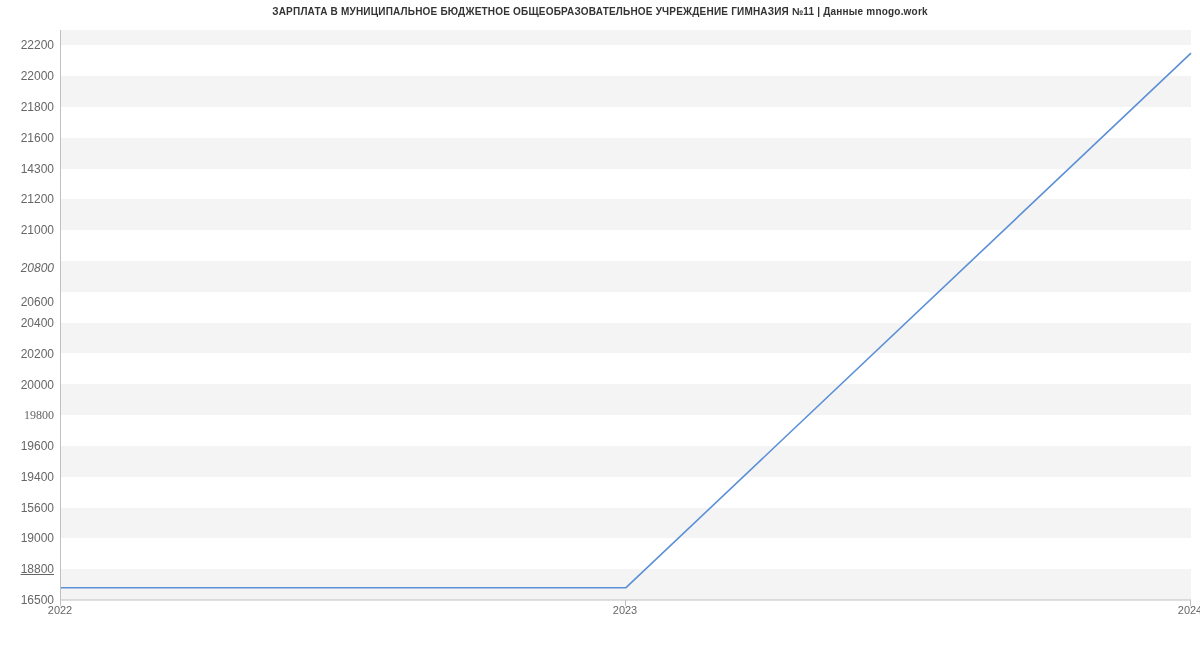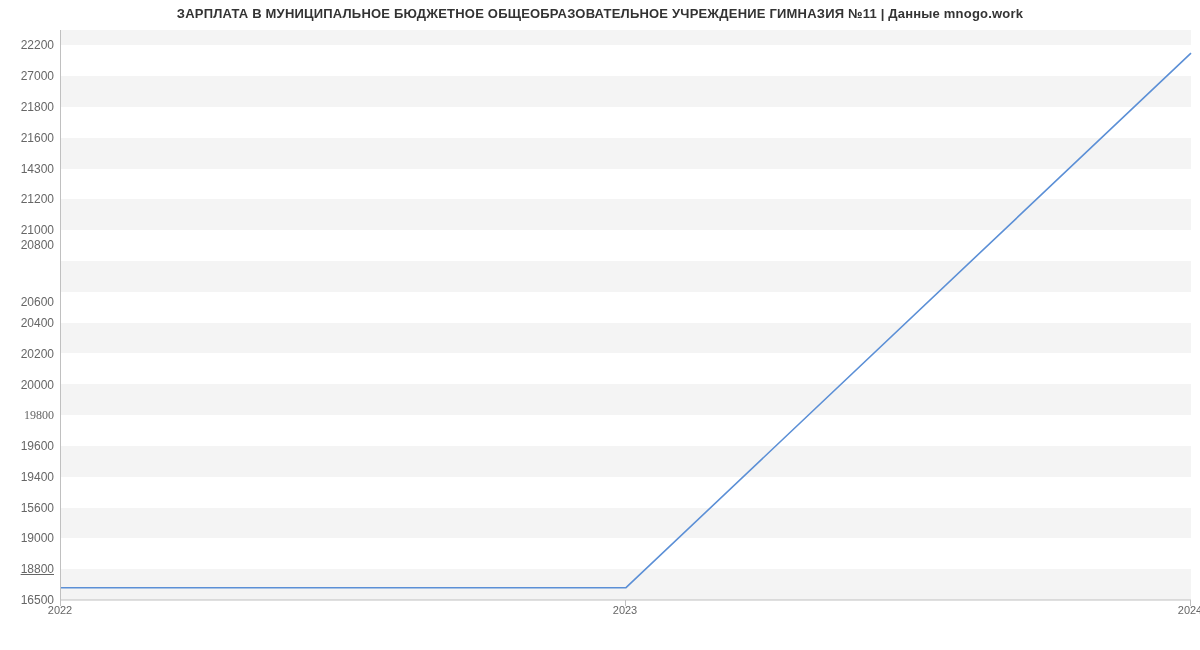--- a/index.html
+++ b/index.html
@@ -16,21 +16,21 @@
     position: relative;
     width: 1200px;
     height: 650px;
   }
   .title {
     position: absolute;
     top: 6px;
     left: 0;
     right: 0;
     text-align: center;
-    font-size: 13px;
+    font-size: 10px;
     font-weight: 600;
     color: #333333;
     letter-spacing: 0.2px;
   }
   .plot-area {
     position: absolute;
     left: 60px;
     top: 30px;
     width: 1130px;   
     height: 570px;   
@@ -104,27 +104,27 @@
     <div class="y-tick-label" style="top: 569.189px; text-decoration: underline;">18800</div>
     <div class="y-tick-label" style="top: 538.378px;">19000</div>
     <div class="y-tick-label" style="top: 507.568px;">15600</div>
     <div class="y-tick-label" style="top: 476.757px;">19400</div>
     <div class="y-tick-label" style="top: 445.946px;">19600</div>
     <div class="y-tick-label" style="top: 415.135px; font-family: Liberation Serif, serif;">19800</div>
     <div class="y-tick-label" style="top: 385px;">20000</div>
     <div class="y-tick-label" style="top: 353.514px;">20200</div>
     <div class="y-tick-label" style="top: 322.703px;">20400</div>
     <div class="y-tick-label" style="top: 302px;">20600</div>
-    <div class="y-tick-label" style="top: 245px;">20800</div>
+    <div class="y-tick-label" style="top: 268px; font-style: italic;">20800</div>
     <div class="y-tick-label" style="top: 230.27px;">21000</div>
     <div class="y-tick-label" style="top: 199.459px;">21200</div>
     <div class="y-tick-label" style="top: 168.649px;">14300</div>
     <div class="y-tick-label" style="top: 137.838px;">21600</div>
     <div class="y-tick-label" style="top: 107.027px;">21800</div>
-    <div class="y-tick-label" style="top: 76.2162px;">27000</div>
+    <div class="y-tick-label" style="top: 76.2162px;">22000</div>
     <div class="y-tick-label" style="top: 45.4054px;">22200</div>
     <div class="x-tick" style="left: 60px; text-align: right;">2022</div>
     <div class="x-tick-mark" style="left: 60px;"></div>
     <div class="x-tick" style="left: 625px;">2023</div>
     <div class="x-tick-mark" style="left: 625px;"></div>
     <div class="x-tick" style="left: 1190px;">2024</div>
     <div class="x-tick-mark" style="left: 1190px;"></div>
   </div>
 
 </body></html>

